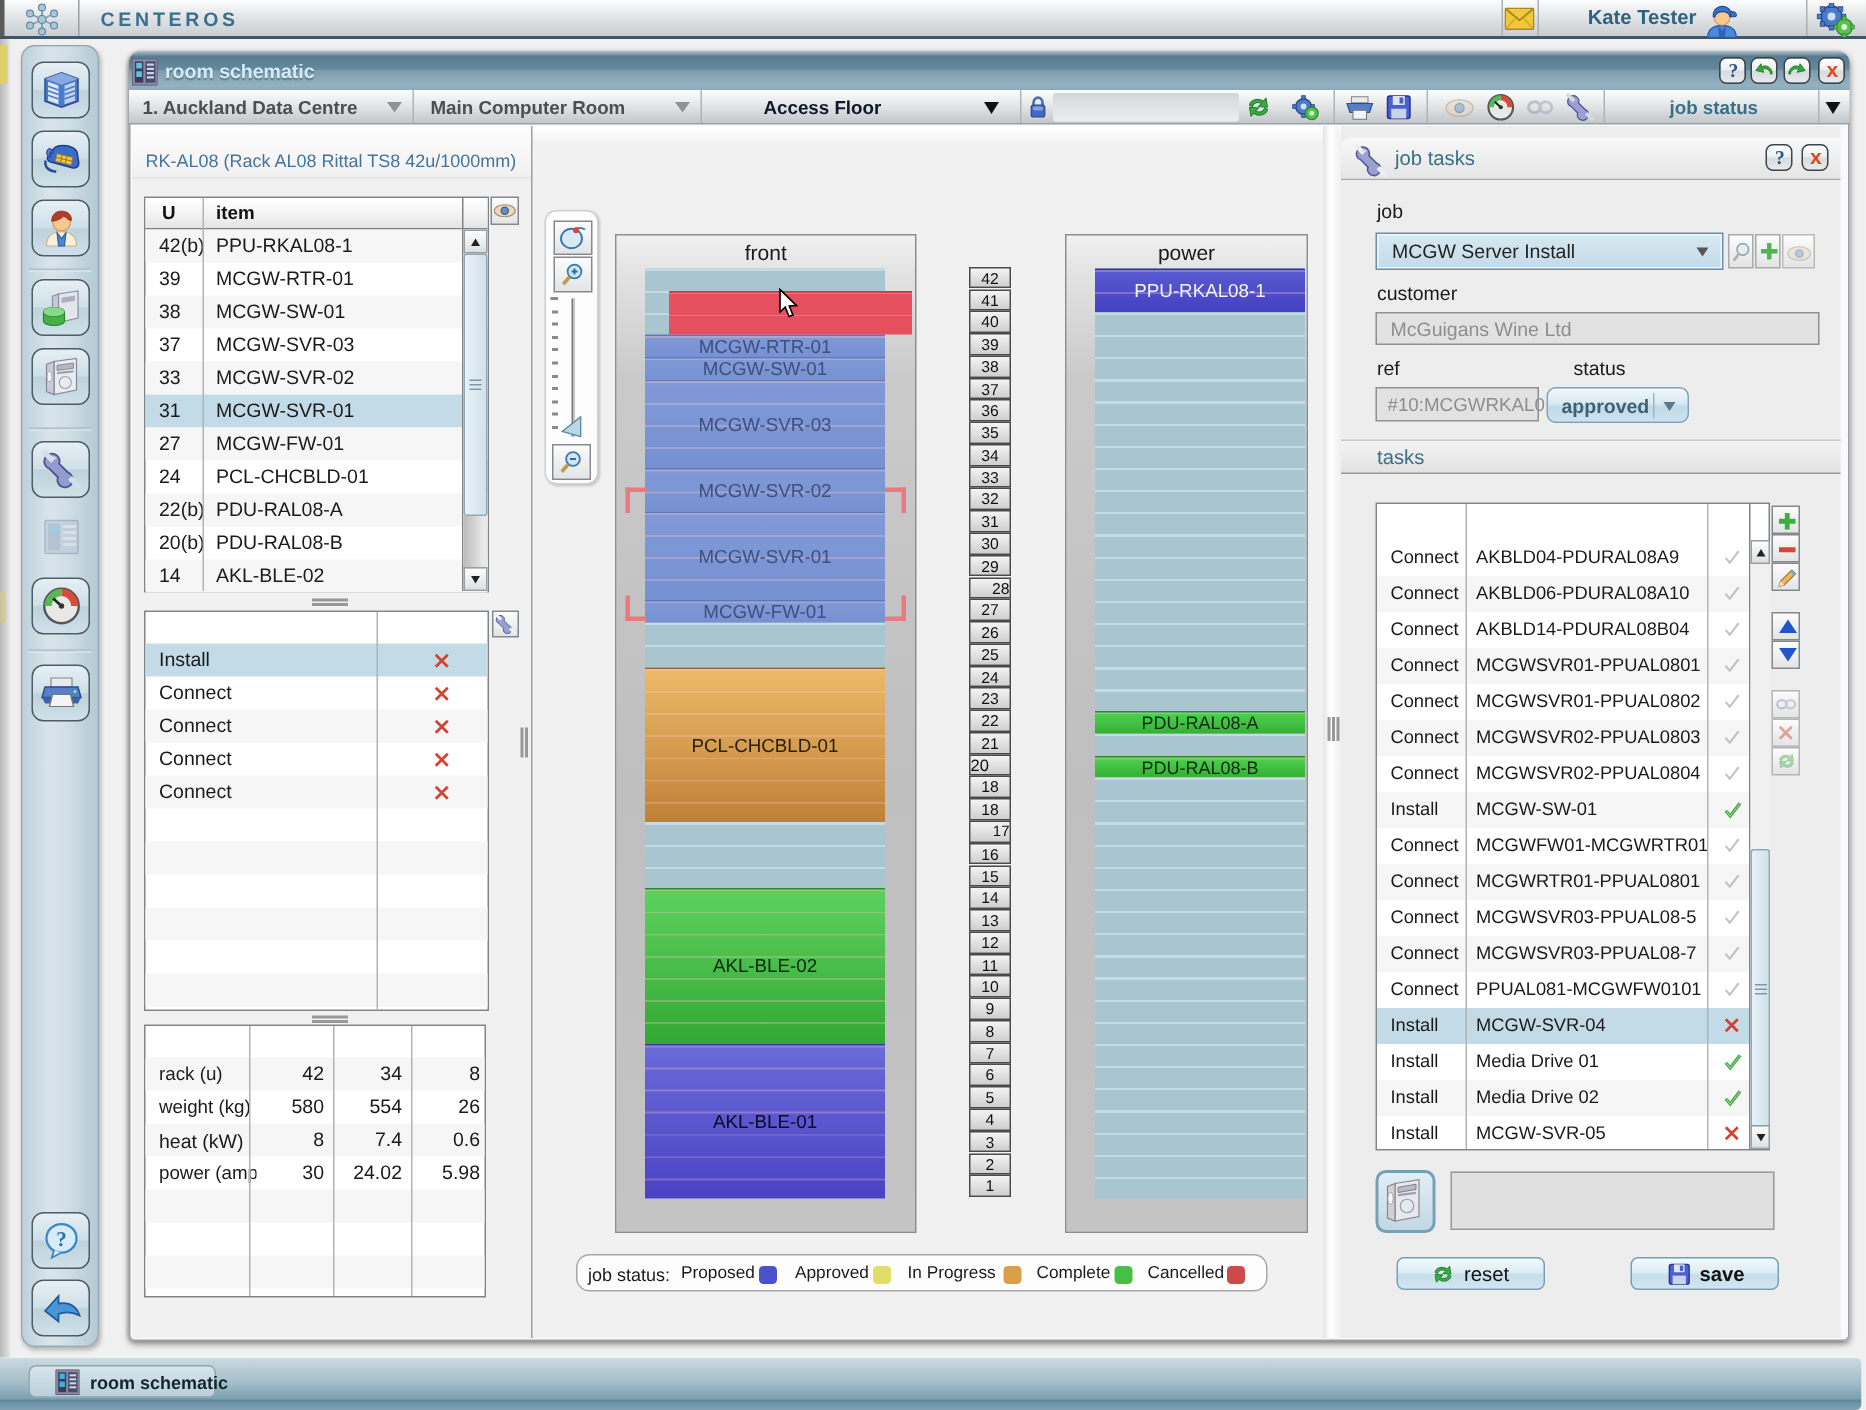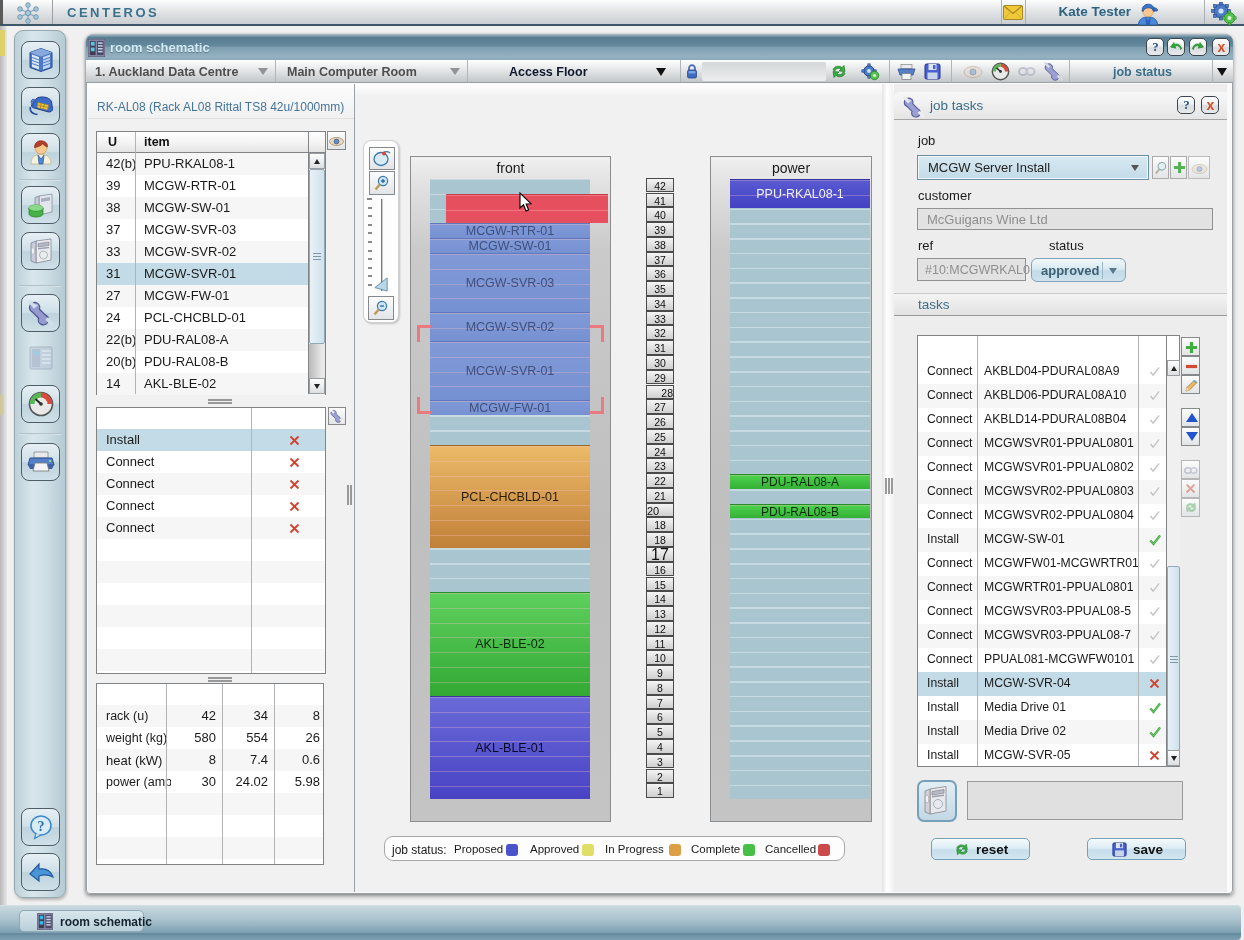--- a/index.html
+++ b/index.html
@@ -634,21 +634,21 @@
 <div class="abs" style="left:646px;top:400.2px;width:28px;height:14.8px;border:1px solid #4a4a4a;margin-top:-1px;background:linear-gradient(180deg,#f4f4f4,#cfcfcf);font-size:10.5px;text-align:center;line-height:14px;color:#111">27</div>
 <div class="abs" style="left:646px;top:415.0px;width:28px;height:14.8px;border:1px solid #4a4a4a;margin-top:-1px;background:linear-gradient(180deg,#f4f4f4,#cfcfcf);font-size:10.5px;text-align:center;line-height:14px;color:#111">26</div>
 <div class="abs" style="left:646px;top:429.8px;width:28px;height:14.8px;border:1px solid #4a4a4a;margin-top:-1px;background:linear-gradient(180deg,#f4f4f4,#cfcfcf);font-size:10.5px;text-align:center;line-height:14px;color:#111">25</div>
 <div class="abs" style="left:646px;top:444.6px;width:28px;height:14.8px;border:1px solid #4a4a4a;margin-top:-1px;background:linear-gradient(180deg,#f4f4f4,#cfcfcf);font-size:10.5px;text-align:center;line-height:14px;color:#111">24</div>
 <div class="abs" style="left:646px;top:459.3px;width:28px;height:14.8px;border:1px solid #4a4a4a;margin-top:-1px;background:linear-gradient(180deg,#f4f4f4,#cfcfcf);font-size:10.5px;text-align:center;line-height:14px;color:#111">23</div>
 <div class="abs" style="left:646px;top:474.1px;width:28px;height:14.8px;border:1px solid #4a4a4a;margin-top:-1px;background:linear-gradient(180deg,#f4f4f4,#cfcfcf);font-size:10.5px;text-align:center;line-height:14px;color:#111">22</div>
 <div class="abs" style="left:646px;top:488.9px;width:28px;height:14.8px;border:1px solid #4a4a4a;margin-top:-1px;background:linear-gradient(180deg,#f4f4f4,#cfcfcf);font-size:10.5px;text-align:center;line-height:14px;color:#111">21</div>
 <div class="abs" style="left:646px;top:503.6px;width:28px;height:14.8px;border:1px solid #4a4a4a;margin-top:-1px;background:linear-gradient(180deg,#f4f4f4,#cfcfcf);font-size:11px;text-align:left;line-height:14px;color:#111">20</div>
 <div class="abs" style="left:646px;top:518.4px;width:28px;height:14.8px;border:1px solid #4a4a4a;margin-top:-1px;background:linear-gradient(180deg,#f4f4f4,#cfcfcf);font-size:10.5px;text-align:center;line-height:14px;color:#111">18</div>
 <div class="abs" style="left:646px;top:533.2px;width:28px;height:14.8px;border:1px solid #4a4a4a;margin-top:-1px;background:linear-gradient(180deg,#f4f4f4,#cfcfcf);font-size:10.5px;text-align:center;line-height:14px;color:#111">18</div>
-<div class="abs" style="left:646px;top:548.0px;width:28px;height:14.8px;border:1px solid #4a4a4a;margin-top:-1px;background:linear-gradient(180deg,#f4f4f4,#cfcfcf);font-size:16px;text-align:center;line-height:14px;color:#111">17</div>
+<div class="abs" style="left:646px;top:548.0px;width:28px;height:14.8px;border:1px solid #4a4a4a;margin-top:-1px;background:linear-gradient(180deg,#f4f4f4,#cfcfcf);font-size:10px;text-align:right;line-height:14px;color:#111">17</div>
 <div class="abs" style="left:646px;top:562.7px;width:28px;height:14.8px;border:1px solid #4a4a4a;margin-top:-1px;background:linear-gradient(180deg,#f4f4f4,#cfcfcf);font-size:10.5px;text-align:center;line-height:14px;color:#111">16</div>
 <div class="abs" style="left:646px;top:577.5px;width:28px;height:14.8px;border:1px solid #4a4a4a;margin-top:-1px;background:linear-gradient(180deg,#f4f4f4,#cfcfcf);font-size:10.5px;text-align:center;line-height:14px;color:#111">15</div>
 <div class="abs" style="left:646px;top:592.3px;width:28px;height:14.8px;border:1px solid #4a4a4a;margin-top:-1px;background:linear-gradient(180deg,#f4f4f4,#cfcfcf);font-size:10.5px;text-align:center;line-height:14px;color:#111">14</div>
 <div class="abs" style="left:646px;top:607.0px;width:28px;height:14.8px;border:1px solid #4a4a4a;margin-top:-1px;background:linear-gradient(180deg,#f4f4f4,#cfcfcf);font-size:10.5px;text-align:center;line-height:14px;color:#111">13</div>
 <div class="abs" style="left:646px;top:621.8px;width:28px;height:14.8px;border:1px solid #4a4a4a;margin-top:-1px;background:linear-gradient(180deg,#f4f4f4,#cfcfcf);font-size:10.5px;text-align:center;line-height:14px;color:#111">12</div>
 <div class="abs" style="left:646px;top:636.6px;width:28px;height:14.8px;border:1px solid #4a4a4a;margin-top:-1px;background:linear-gradient(180deg,#f4f4f4,#cfcfcf);font-size:10.5px;text-align:center;line-height:14px;color:#111">11</div>
 <div class="abs" style="left:646px;top:651.3px;width:28px;height:14.8px;border:1px solid #4a4a4a;margin-top:-1px;background:linear-gradient(180deg,#f4f4f4,#cfcfcf);font-size:10.5px;text-align:center;line-height:14px;color:#111">10</div>
 <div class="abs" style="left:646px;top:666.1px;width:28px;height:14.8px;border:1px solid #4a4a4a;margin-top:-1px;background:linear-gradient(180deg,#f4f4f4,#cfcfcf);font-size:10.5px;text-align:center;line-height:14px;color:#111">9</div>
 <div class="abs" style="left:646px;top:680.9px;width:28px;height:14.8px;border:1px solid #4a4a4a;margin-top:-1px;background:linear-gradient(180deg,#f4f4f4,#cfcfcf);font-size:10.5px;text-align:center;line-height:14px;color:#111">8</div>
 <div class="abs" style="left:646px;top:695.6px;width:28px;height:14.8px;border:1px solid #4a4a4a;margin-top:-1px;background:linear-gradient(180deg,#f4f4f4,#cfcfcf);font-size:10.5px;text-align:center;line-height:14px;color:#111">7</div>
@@ -897,21 +897,21 @@
   <circle cx="16" cy="19" r="4.5" fill="none" stroke="#8aa" stroke-width="0.8"></circle>
 </svg>
 </div>
 <div class="abs" style="left:967px;top:781px;width:216px;height:39px;background:#e0e0e0;border:1px solid #999"></div>
 
 <div class="abs" style="left:931px;top:838px;width:99px;height:22px;background:linear-gradient(180deg,#f4fafc 0%,#ddedf5 45%,#c6deeb 55%,#d2e6f0 100%);border:1px solid #76a0b8;border-radius:5px">
   <svg style="position:absolute;left:22px;top:3px" width="16" height="15" viewBox="0 0 18 17">
       <path d="M3 7 C3.5 3.5 9 2 12 4.5 L14 2.5 L15 8.5 L9 8 L11 6 C8.5 4.5 5.5 5.5 5 8 Z" fill="#3aac42" stroke="#1f7c28" stroke-width="0.7"></path>
       <path d="M15 10 C14.5 13.5 9 15 6 12.5 L4 14.5 L3 8.5 L9 9 L7 11 C9.5 12.5 12.5 11.5 13 9 Z" fill="#3aac42" stroke="#1f7c28" stroke-width="0.7"></path>
     </svg>
-  <span style="position:absolute;left:44px;top:3px;font-size:13.5px;font-weight:bold;color:#111">reset</span>
+  <span style="position:absolute;left:44px;top:3px;font-size:13.5px;font-weight:normal;color:#111">reset</span>
 </div>
 <div class="abs" style="left:1087px;top:838px;width:99px;height:22px;background:linear-gradient(180deg,#f4fafc 0%,#ddedf5 45%,#c6deeb 55%,#d2e6f0 100%);border:1px solid #76a0b8;border-radius:5px">
   <svg style="position:absolute;left:24px;top:3px" width="15" height="15" viewBox="0 0 17 17">
       <rect x="1" y="1" width="15" height="15" rx="1.5" fill="#4a5fd0" stroke="#25338c" stroke-width="1"></rect>
       <rect x="4.5" y="1" width="8" height="6" fill="#dde4f2"></rect>
       <rect x="9" y="2" width="2.5" height="4" fill="#4a5fd0"></rect>
       <rect x="3.5" y="9.5" width="10" height="6.5" fill="#c8d4ea"></rect>
     </svg>
   <span style="position:absolute;left:45px;top:3px;font-size:13.5px;font-weight:bold;color:#111">save</span>
 </div>

